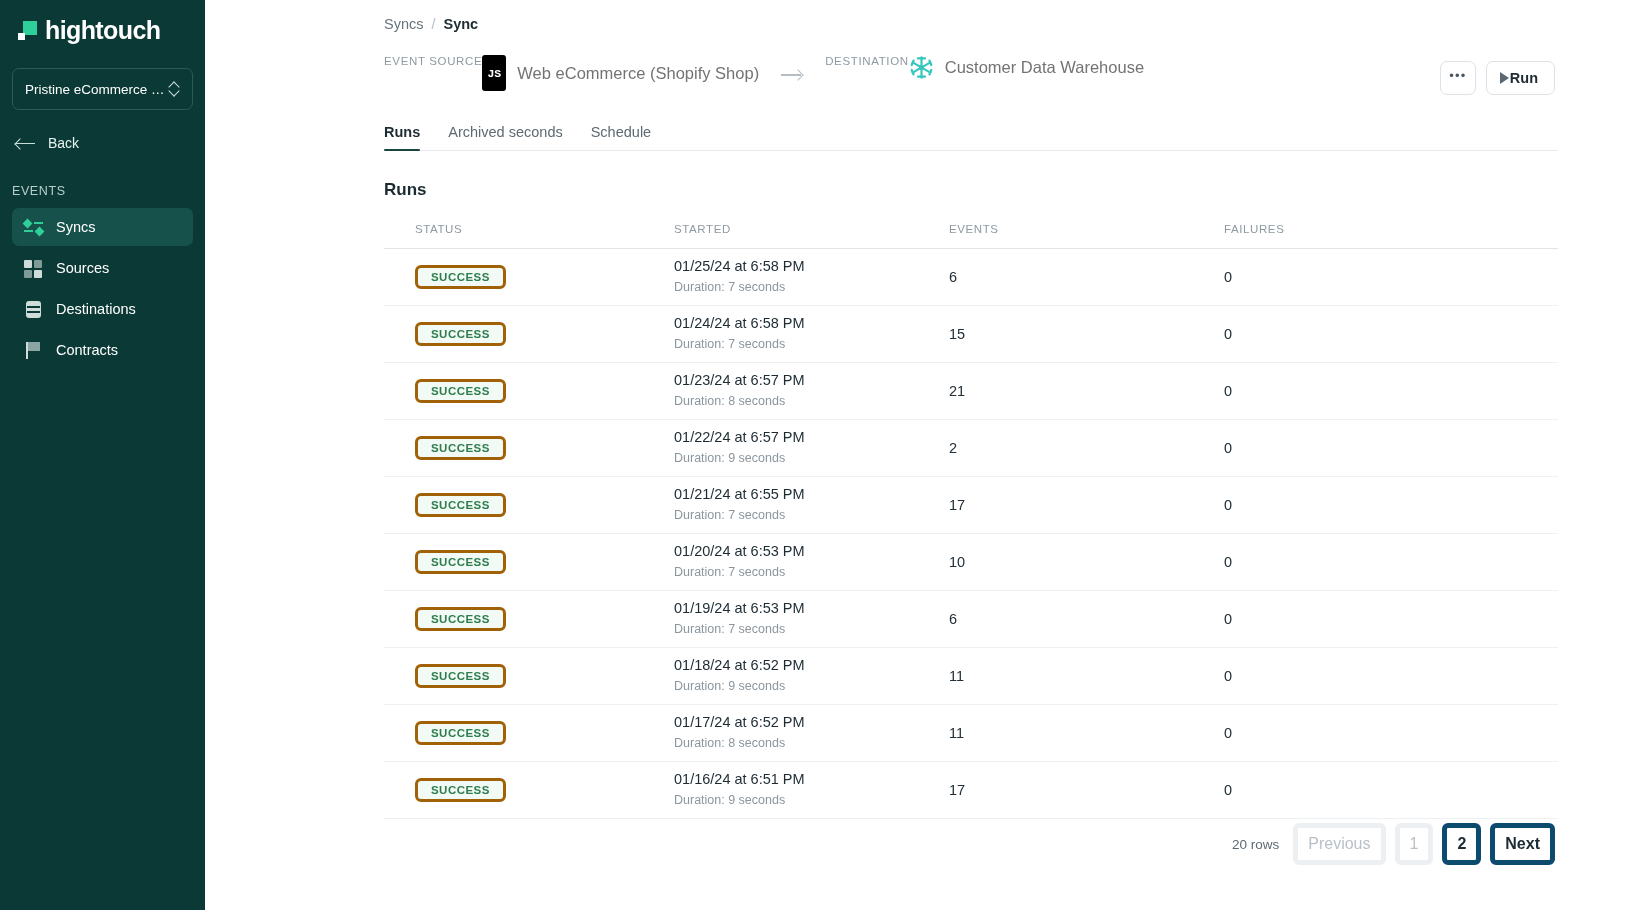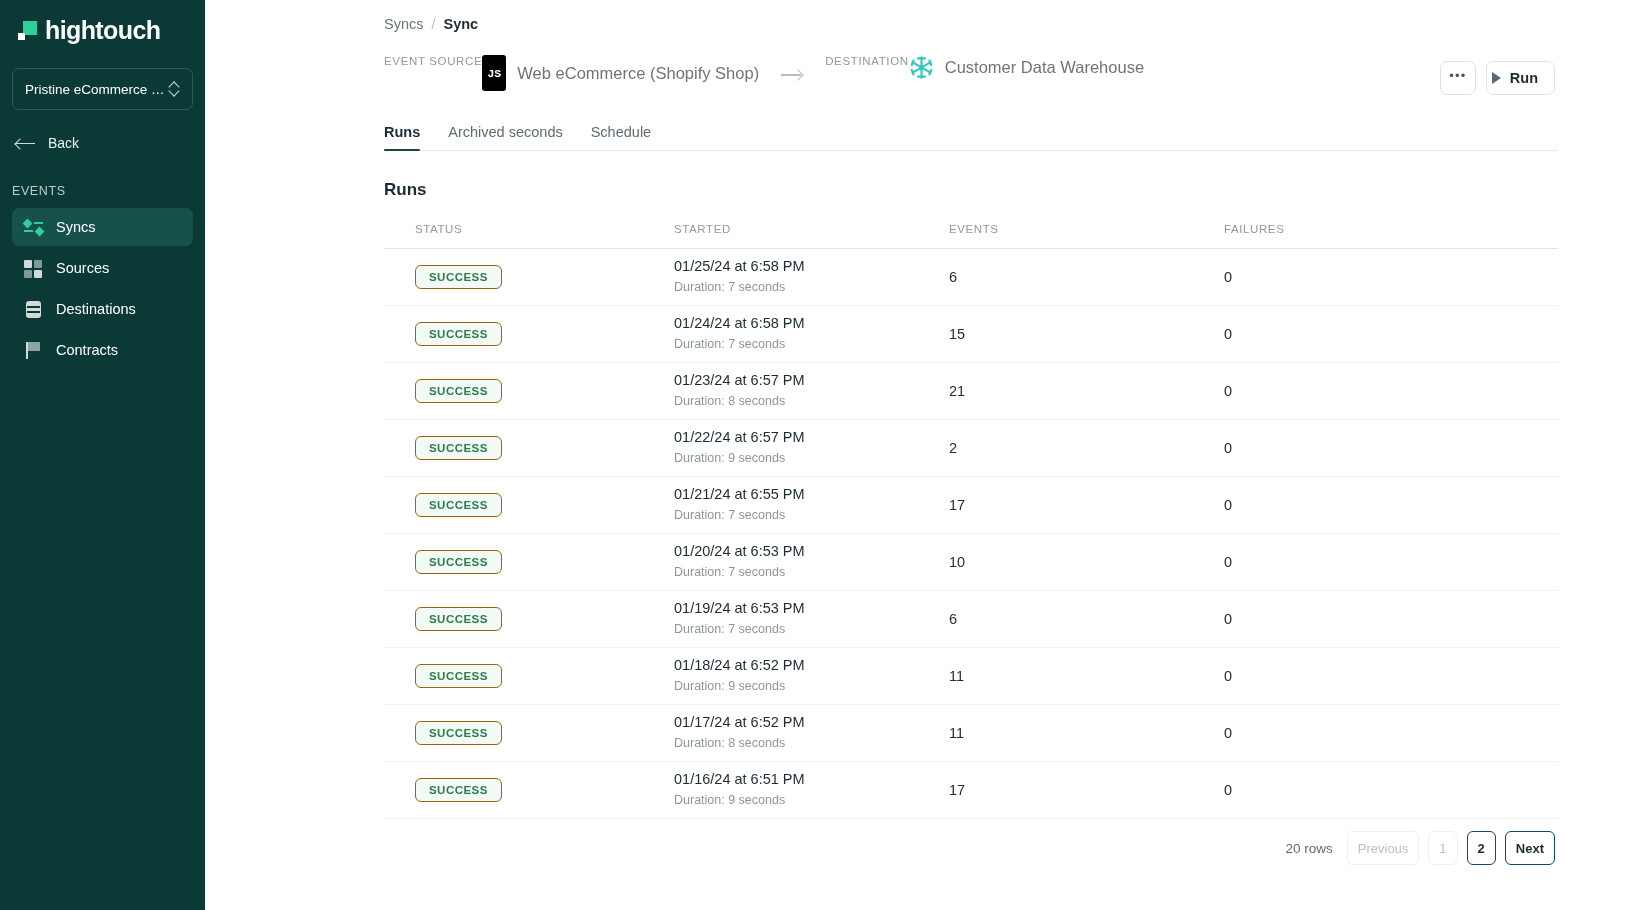--- a/index.html
+++ b/index.html
@@ -193,21 +193,21 @@
     display: flex; align-items: center; gap: 10px;
   }
   .btn {
     border: 1px solid #dde2e7; border-radius: 7px;
     background: #ffffff; cursor: pointer;
     display: flex; align-items: center; justify-content: center;
     color: #1d2b33;
   }
   .btn-more { width: 36px; height: 34px; font-size: 13px; letter-spacing: 1.2px;
               color: #4a5761; padding-bottom: 6px; }
-  .btn-run { height: 34px; padding: 0 16px 0 5px; gap: 9px;
+  .btn-run { height: 34px; padding: 0 16px 0 13px; gap: 1px;
              font-size: 14.5px; font-weight: 600; }
   .play-ico {
     width: 0; height: 0; border-left: 9px solid #5b6872;
     border-top: 6px solid transparent; border-bottom: 6px solid transparent;
   }
 
   .tabs {
     display: flex; align-items: flex-end; gap: 0;
     margin: 27px 0 0 179px;
     width: 1174px;
@@ -251,37 +251,37 @@
     border-bottom: 1px solid #eef1f4;
     vertical-align: middle;
     height: 57px;
     font-size: 14.5px; color: #222f38;
   }
   table.runs tbody tr:last-child td { border-bottom: 1px solid #eef1f4; }
   td.c-status { padding-left: 31px; }
   .badge {
     display: inline-flex; align-items: center; justify-content: center;
     height: 24px; padding: 0 13px;
-    border: 1px solid #a16207; border-radius: 6px;
+    border: 3px solid #a16207; border-radius: 6px;
     background: #f1faf4; color: #2f7d4f;
     font-size: 11.5px; font-weight: 600; letter-spacing: 0.45px;
   }
   .started-main { font-size: 14.5px; color: #1d2b33; line-height: 1.35; }
   .started-sub  { font-size: 12.5px; color: #8b969e; line-height: 1.6; }
 
   
   .pager {
     position: absolute; right: 93px; bottom: 45px;
     display: flex; align-items: center; gap: 9px;
   }
   .rows-count { font-size: 13.5px; color: #5d6a73; margin-right: 5px; }
   .pg {
     height: 27px; min-width: 27px; padding: 16px 10px;
-    border: 1px solid #0c4a6e; border-radius: 6px; background: #ffffff;
-    font-size: 13px; color: #1d2b33; cursor: pointer;
+    border: 5px solid #0c4a6e; border-radius: 6px; background: #ffffff;
+    font-size: 16px; color: #1d2b33; cursor: pointer;
     display: flex; align-items: center; justify-content: center;
     font-weight: 600;
   }
   .pg.muted { color: #b9c1c8; border-color: #ecf0f3; cursor: default; font-weight: 400; }
 </style>
 </head>
 <body>
 
 <div id="app">
 

